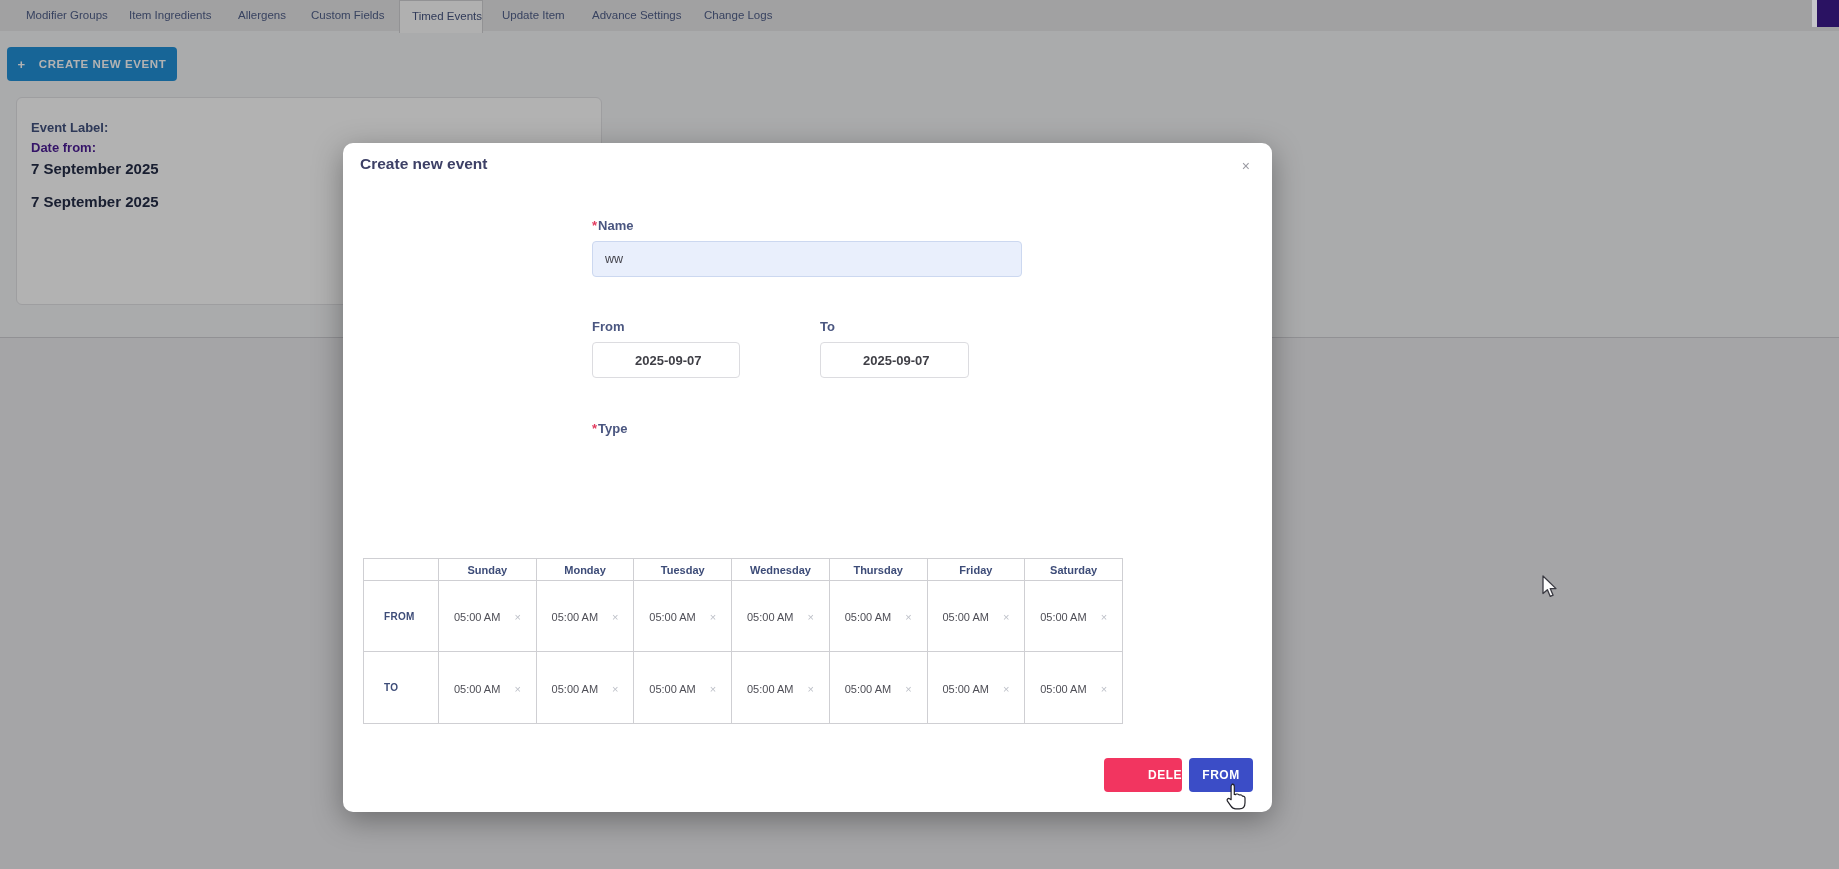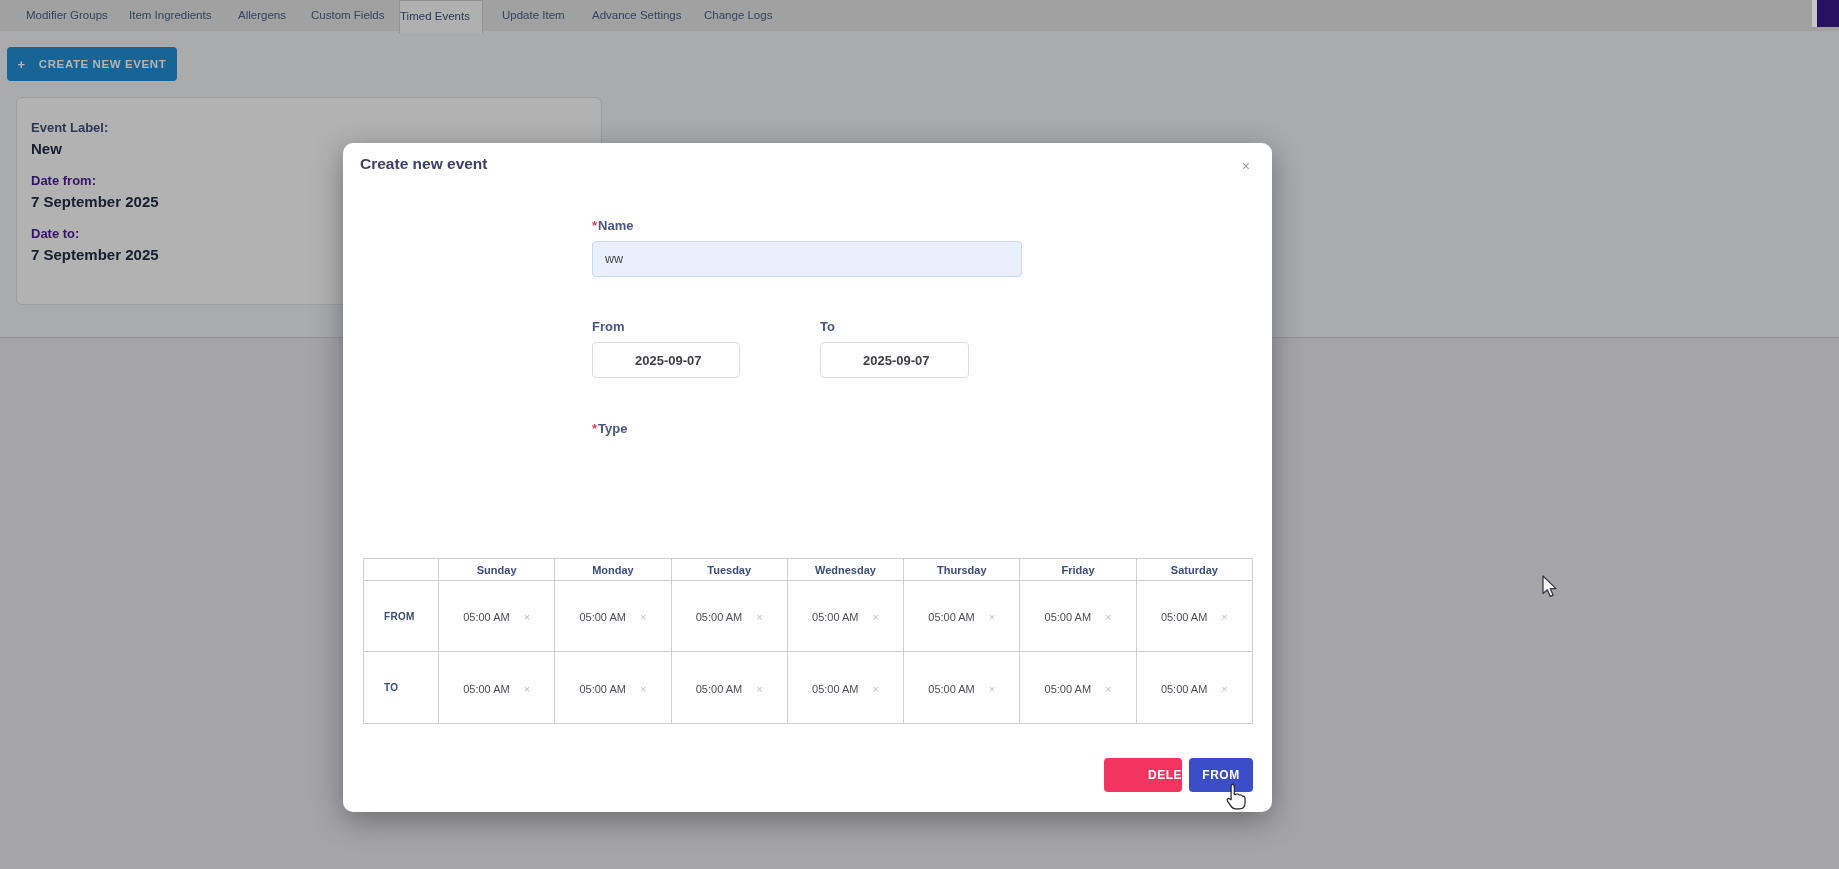--- a/index.html
+++ b/index.html
@@ -8,21 +8,21 @@
   .screen { position:relative; width:1839px; height:869px; overflow:hidden; }
 
   
   .page { position:absolute; inset:0; z-index:1; }
   .tabbar { position:absolute; left:0; top:0; width:1839px; height:44px;
             background:#e7e7e9; border-bottom:1px solid #4c1d95; }
   .tab { position:absolute; top:0; height:30px; line-height:30px;
          font-size:11.5px; color:#51608a; cursor:pointer; white-space:nowrap; }
   .tab-active { position:absolute; top:0; height:33px; line-height:31px;
                 background:#fcfcfd; border:1px solid #d2d2d5; border-bottom:none;
-                text-align:left; font-size:11.5px; color:#45547f; z-index:2; }
+                text-align:right; font-size:11.5px; color:#45547f; z-index:2; }
 
   .content-top { position:absolute; left:0; top:31px; width:1839px; height:306px;
                  background:#f4f5f7; }
   .content-bottom { position:absolute; left:0; top:337px; width:1839px; height:532px;
                     background:#ecedf0; border-top:1px solid #d0d0d4; }
 
   .create-btn { position:absolute; left:7px; top:47px; width:170px; height:34px;
                 background:#2191d9; color:#fff; border:none; border-radius:4px;
                 font-family:"Liberation Sans",sans-serif; font-size:11.5px; font-weight:bold;
                 letter-spacing:.6px; cursor:pointer; display:flex; align-items:center;
@@ -58,21 +58,21 @@
   .date-inp { top:199px; width:148px; height:36px; background:#fff;
               border:1px solid #dcdce0; font-size:13px; font-weight:600; color:#3f3f46;padding-left:42px; }
 
   .type-select { position:absolute; left:250px; top:300px; width:204px; height:37px;
                  background:#fff; border:1px solid #dfdfe3; border-radius:6px;
                  display:flex; align-items:center; padding:0 13px; cursor:pointer;
                  box-shadow:0 1px 2px rgba(0,0,0,.04); }
   .type-select .val { font-size:12.5px; color:#4c4c54; flex:1; }
   .chev { width:11px; height:7px; }
 
-  table.sched { position:absolute; left:20px; top:415px; width:890px;
+  table.sched { position:absolute; left:20px; top:415px; width:760px;
                 border-collapse:collapse; table-layout:fixed; }
   .sched th, .sched td { border:1px solid #cfcfd3; }
   .sched th { height:22px; font-size:11px; font-weight:bold; color:#3d4c78; background:#fff; }
   .sched td { height:71px; background:#fff; }
   .sched .rowlab { font-size:10px; font-weight:bold; color:#3d4c78; letter-spacing:.3px;
                    padding-left:20px; }
   .timecell { text-align:center; white-space:nowrap; }
   .time-val { font-size:11px; color:#4e4e56; cursor:pointer; }
   .clear-x  { font-size:11px; color:#bcbfc7; margin-left:14px; cursor:pointer; }
 
@@ -110,24 +110,22 @@
     <div class="content-top"></div>
     <div class="content-bottom"></div>
 
     <button class="create-btn">
       <span class="plus">+</span>
       <span>CREATE NEW EVENT</span>
     </button>
 
     <div class="event-card">
       <div class="ec-label">Event Label:</div>
-      <div class="ec-value">New</div>
       <div class="ec-pink">Date from:</div>
       <div class="ec-value">7 September 2025</div>
-      <div class="ec-pink">Date to:</div>
       <div class="ec-value">7 September 2025</div>
     </div>
   </div>
 
   <div class="overlay"></div>
 
   <div class="modal">
     <div class="modal-title">Create new event</div>
     <div class="modal-close">×</div>
 

